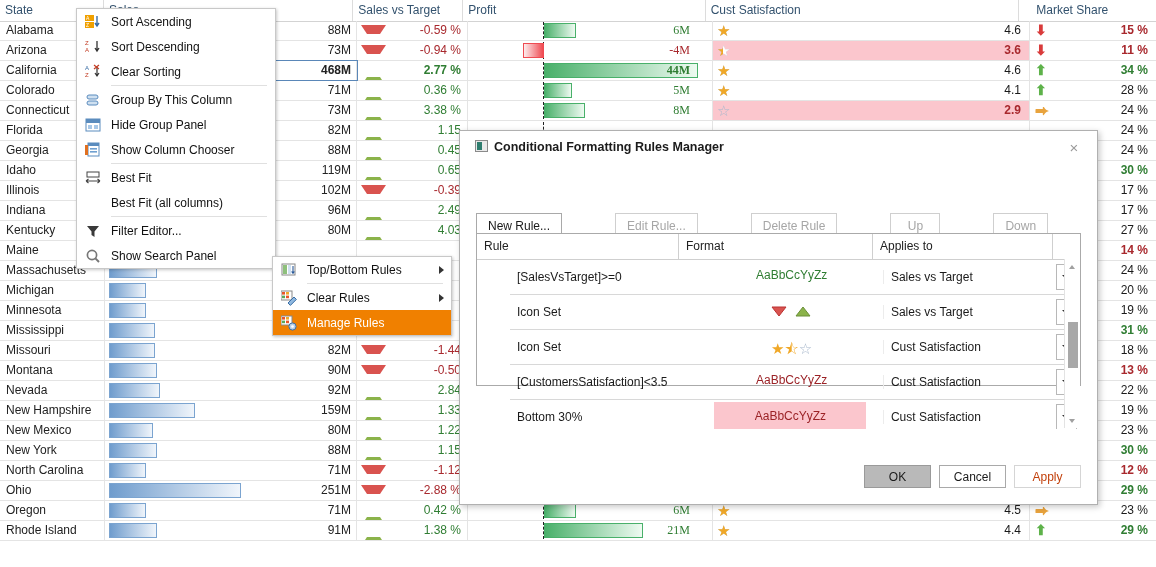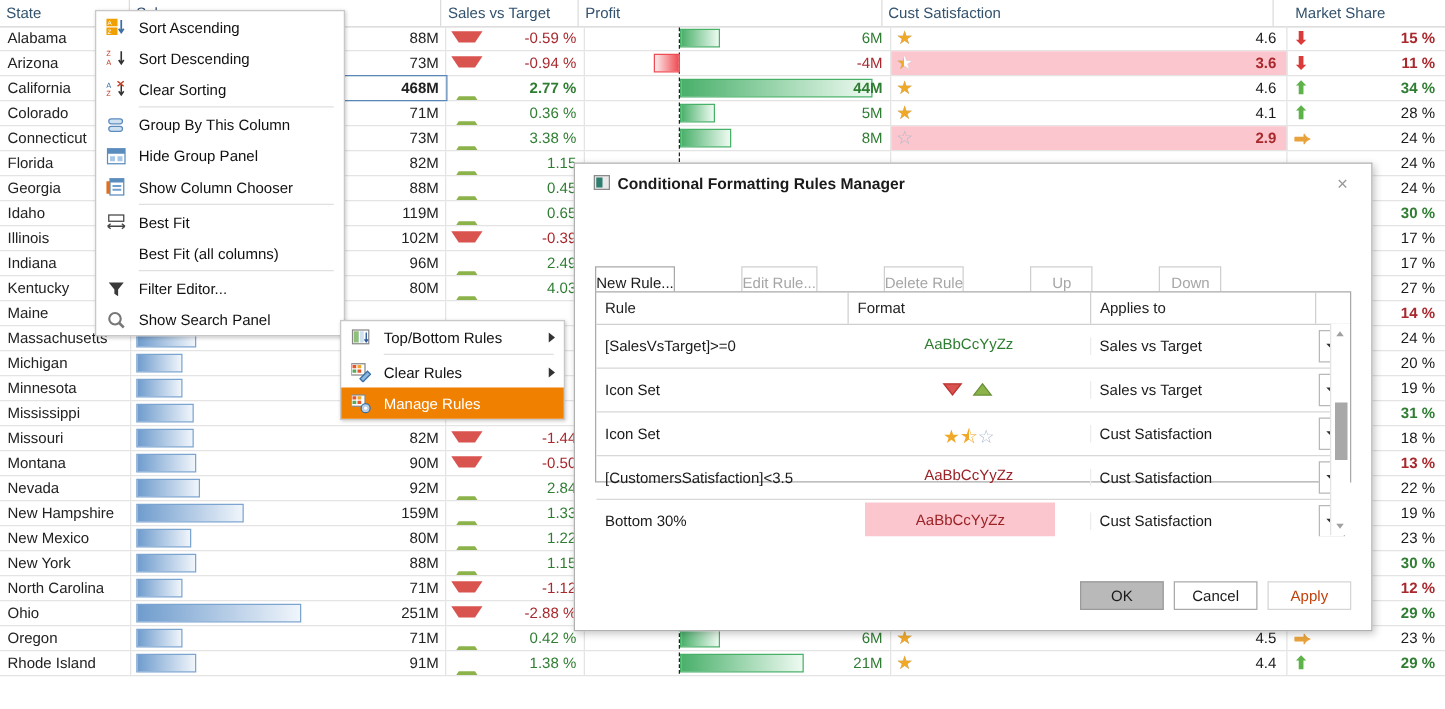--- a/index.html
+++ b/index.html
@@ -55,21 +55,21 @@
   .pos{color:#2f7d32;}
   .neg{color:#a8282d;}
   .bold{font-weight:bold;}
 
   
   .profit{width:245px;}
   .profit .zero{position:absolute;left:75px;top:1px;width:0;height:17px;border-left:1px dashed #222;}
   .profit .pbar{position:absolute;top:2px;height:15px;box-sizing:border-box;}
   .profit .pbar.p{background:linear-gradient(to right,#49b06a,#eefaf1);border:1px solid #49b06a;}
   .profit .pbar.n{background:linear-gradient(to left,#ef4b52,#fdeced);border:1px solid #ef4b52;}
-  .profit .val{position:absolute;right:6px;top:2px;}
+  .profit .val{position:absolute;right:22px;top:2px;font-family:Liberation Serif, serif;}
 
   
   .cust{width:317px;}
   .cust .val{position:absolute;right:8px;top:2px;}
   .cust .star{position:absolute;left:4px;top:2px;font-size:15px;line-height:15px;}
   .star-full{color:#f0a828;}
   .star-half{background:linear-gradient(to right,#f0a828 50%,#ffffff 50%);-webkit-background-clip:text;background-clip:text;color:transparent;text-shadow:none;}
   .star-out{position:absolute;left:4px;top:2px;font-size:15px;line-height:15px;color:#a8b8cc;}
   .pink{background:#fbc6cd;}
 
@@ -117,33 +117,33 @@
   .dlg-x{position:absolute;right:14px;top:8px;width:18px;height:18px;color:#9a9a9a;font-size:15px;text-align:center;line-height:17px;}
 
   .dlg-row1{position:absolute;left:16px;top:55px;display:flex;align-items:center;}
   .dlg-row1 .lbl{font-size:12px;color:#1a1a1a;margin-right:7px;}
   .combo{width:129px;height:21px;border:1px solid #a9a9a9;background:#fff;position:relative;box-sizing:border-box;}
   .combo .ctxt{position:absolute;left:5px;top:3px;font-size:12px;}
   .combo .cbtn{position:absolute;right:0;top:0;width:17px;height:19px;border-left:1px solid #d8d8d8;background:#fff;}
   .combo .cbtn:after{content:"";position:absolute;left:5px;top:8px;width:0;height:0;border-left:4px solid transparent;border-right:4px solid transparent;border-top:4px solid #333;}
 
   .dlg-btns{position:absolute;left:16px;top:82px;display:flex;gap:6px;}
-  .dbtn{height:25px;min-width:50px;padding:0 0;border:1px solid #a9a9a9;background:#fff;font-size:12px;color:#1a1a1a;
+  .dbtn{height:25px;min-width:50px;padding:0 11px;border:1px solid #a9a9a9;background:#fff;font-size:12px;color:#1a1a1a;
          display:flex;align-items:center;justify-content:center;box-sizing:border-box;font-family:"Liberation Sans",sans-serif;}
   .dbtn.dis{color:#a6a6a6;border-color:#cfcfcf;margin-left:47px;}
 
   
   .rg{position:absolute;left:16px;top:102px;width:605px;height:153px;border:1px solid #aaa;box-sizing:border-box;background:#fff;}
   .rg-hdr{display:flex;height:25px;border-bottom:1px solid #cfcfcf;}
   .rg-hdr div{font-size:12px;color:#222;padding:5px 0 0 7px;box-sizing:border-box;border-right:1px solid #cfcfcf;}
   .rgc1{width:202px;}
   .rgc2{width:194px;}
   .rgc3{width:180px;}
   .rgc4{width:27px;border-right:none !important;}
-  .rg-body{position:relative;height:169px;overflow:hidden;}
+  .rg-body{position:relative;height:169px;overflow:hidden;margin-left:33px;}
   .rg-row{display:flex;height:34px;border-bottom:1px solid #d8d8d8;align-items:center;}
   .rg-row .rr1{width:202px;padding-left:7px;font-size:12px;box-sizing:border-box;}
   .rg-row .rr2{width:194px;text-align:center;box-sizing:border-box;position:relative;height:34px;}
   .rg-row .rr3{width:180px;padding-left:7px;font-size:12px;box-sizing:border-box;border-left:1px solid #ececec;}
   .rg-row .rr4{width:29px;box-sizing:border-box;display:flex;align-items:center;justify-content:center;}
   .fmt{position:absolute;left:0;right:0;top:8px;font-size:12px;}
   .fmt-pinkbox{position:absolute;left:14px;top:2px;width:152px;height:30px;background:#fbc6cd;}
   .fmt-pinkbox span{position:absolute;left:0;right:0;top:7px;font-size:12px;color:#9b2226;}
   .ddbtn{width:19px;height:24px;border:1px solid #b8b8b8;background:#fff;position:relative;}
   .ddbtn:after{content:"";position:absolute;left:5px;top:10px;width:0;height:0;border-left:4px solid transparent;border-right:4px solid transparent;border-top:4px solid #333;}

